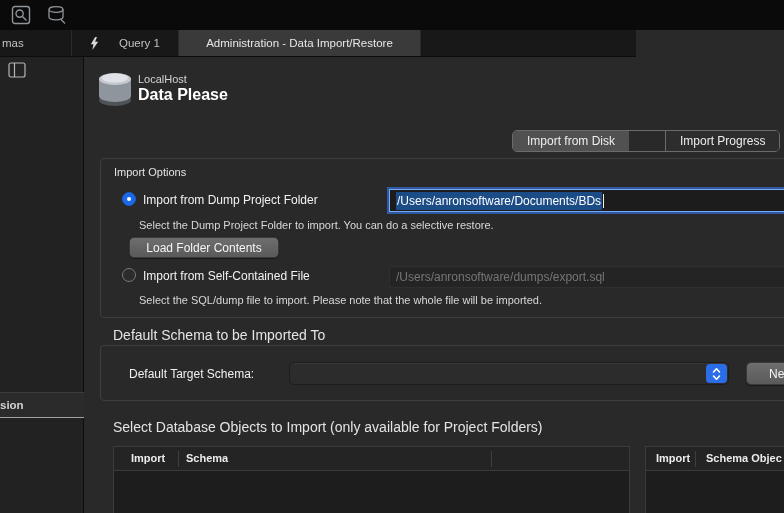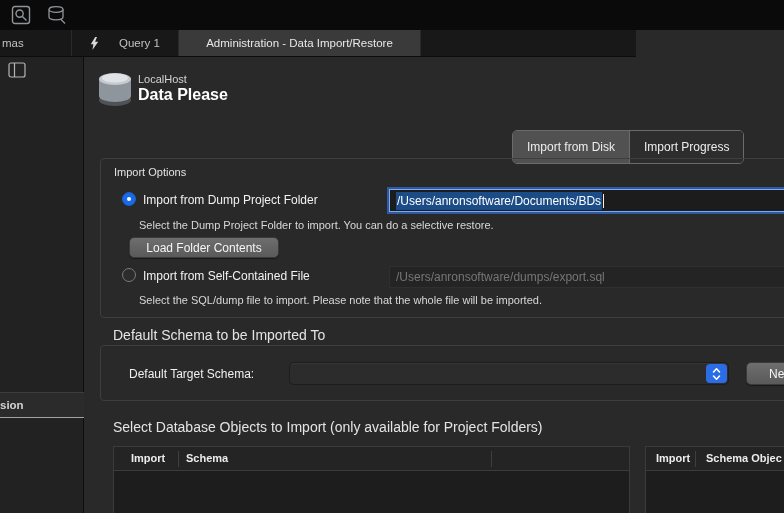--- a/index.html
+++ b/index.html
@@ -26,22 +26,22 @@
   .side-strip { position:absolute; left:0; top:335px; width:84px; height:26px; background:#2b2b2b;
                 border-top:1px solid #3c3c3c; border-bottom:1px solid #a3a3a3;
                 display:flex; align-items:center; font-size:11.5px; font-weight:bold; color:#d2d2d2; }
 
   
   .main { position:absolute; left:84px; top:57px; width:700px; height:456px; background:#292929;text-decoration:underline; }
   .db-icon { position:absolute; left:12px; top:10px; }
   .host { position:absolute; left:54px; top:16px; font-size:11px; color:#d4d4d4; }
   .title { position:absolute; left:54px; top:29px; font-size:16px; font-weight:bold; color:#ffffff; }
 
-  .segmented { position:absolute; left:428px; top:73px; height:34px; display:flex;
-               border:1px solid #6b6b6b; border-radius:5px; overflow:hidden; }
+  .segmented { position:absolute; left:428px; top:73px; height:22px; display:flex;
+               border:1px solid #6b6b6b; border-radius:5px; overflow:hidden;gap:36px; }
   .seg { padding:0 14px; display:flex; align-items:center; font-size:12px; color:#ededed; background:#2d2d2d; white-space:nowrap; }
   .seg + .seg { border-left:1px solid #6b6b6b; }
   .seg-active { background:#515151; }
 
   .panel { position:absolute; left:16px; width:700px; border:1px solid #3e3e3e; border-radius:4px; }
   .panel1 { top:101px; height:160px; }
   .panel2 { top:288px; height:56px; }
 
   .group-label { position:absolute; left:13px; top:7px; font-size:11px; color:#e4e4e4; }
   .section-label { position:absolute; font-size:14px; color:#e4e4e4; white-space:nowrap; }

